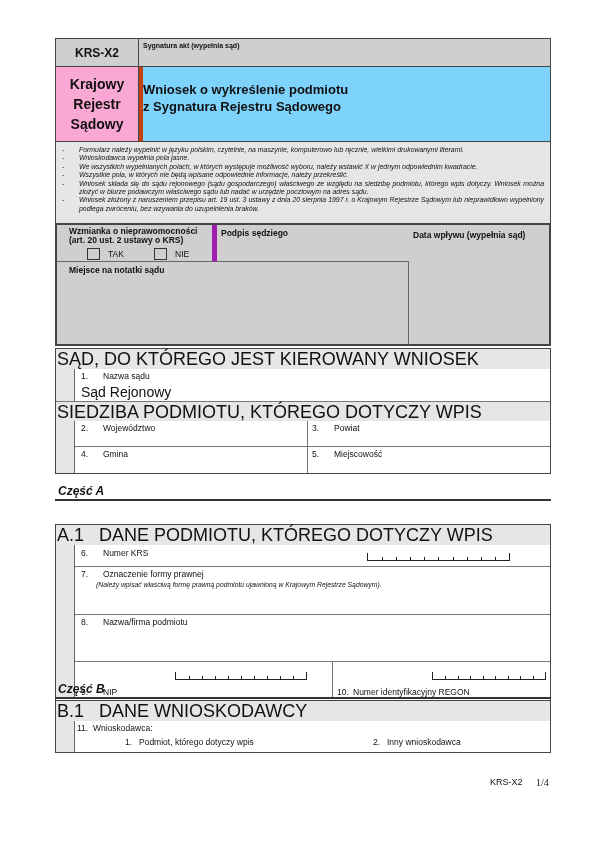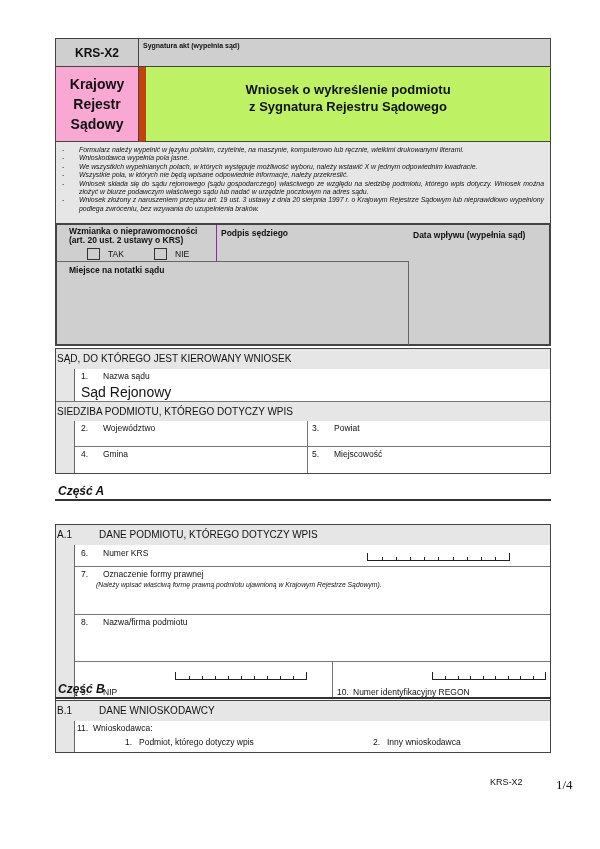--- a/index.html
+++ b/index.html
@@ -5,59 +5,59 @@
   * { box-sizing: border-box; margin: 0; padding: 0; }
   html, body { width: 600px; height: 849px; background: #ffffff; }
   body { position: relative; font-family: "Liberation Sans", sans-serif; color: #111; overflow: hidden; }
 
   .abs { position: absolute; }
 
   
   #hdr-code { left: 55px; top: 38px; width: 84px; height: 29px; border: 1px solid #444; background: #cfcfcf; display:flex; align-items:center; justify-content:center; font-weight: bold; font-size: 12px; }
   #hdr-sig { left: 139px; top: 38px; width: 412px; height: 29px; border: 1px solid #444; border-left: none; background: #cfcfcf; font-size: 7px; font-weight: bold; padding: 3px 0 0 4px; }
   #hdr-krs { left: 55px; top: 67px; width: 84px; height: 75px; border: 1px solid #444; border-top:none; background: #f9a8d4; display:flex; flex-direction:column; align-items:center; justify-content:center; font-weight: bold; font-size: 14px; line-height: 20px; }
-  #hdr-title { left: 139px; top: 67px; width: 412px; height: 75px; border: 1px solid #444; border-top:none; border-left: 7px solid #c2410c; background: #bef264; display:flex; flex-direction:column; align-items:center; padding-top: 14px; font-weight: bold; font-size: 13px; line-height: 17px; }
+  #hdr-title { left: 139px; top: 67px; width: 412px; height: 75px; border: 1px solid #444; border-top:none; border-left: 4px solid #c2410c; background: #7dd3fc; display:flex; flex-direction:column; padding-top: 14px; font-weight: bold; font-size: 13px; line-height: 17px; }
 
   
   #instr { left: 55px; top: 142px; width: 496px; height: 82px; border: 1px solid #444; border-top: none; background: #e6e6e6; padding: 4px 6px 0 6px; font-size: 6.9px; font-style: italic; line-height: 8.4px; }
   #instr .row { display: flex; }
   #instr .dot { width: 17px; flex: none; font-style: normal; }
   #instr .txt { flex: 1; text-align: justify; }
 
   
   #court { left: 55px; top: 224px; width: 496px; height: 122px; border: 2px solid #444; border-top: 1px solid #444; background: #cfcfcf; }
-  #c-wzm { left: 0; top: 0; width: 160px; height: 37px; border-right: 1px solid #a21caf; border-bottom: 1px solid #666; padding: 2px 0 0 12px; font-size: 8.5px; font-weight: bold; line-height: 9px; }
+  #c-wzm { left: 0; top: 0; width: 160px; height: 37px; border-right: 5px solid #a21caf; border-bottom: 1px solid #666; padding: 2px 0 0 12px; font-size: 8.5px; font-weight: bold; line-height: 9px; }
   #c-podpis { left: 160px; top: 0; width: 192px; height: 37px; border-bottom: 1px solid #666; padding: 3px 0 0 4px; font-size: 8.5px; font-weight: bold; }
   #c-notes { left: 0; top: 37px; width: 352px; height: 83px; border-right: 1px solid #666; padding: 3px 0 0 12px; font-size: 8.5px; font-weight: bold; }
   #c-data { left: 352px; top: 0; width: 142px; height: 120px; padding: 5px 0 0 4px; font-size: 8.5px; font-weight: bold; }
   .cb-row { display:flex; align-items:center; margin-top: 3px; font-weight: normal; }
   .cb { width: 13px; height: 12px; border: 1px solid #333; background: #cfcfcf; display:inline-block; }
   .cb-label { margin: 0 0 0 8px; font-size: 8.5px; }
 
   
   .sec { position: absolute; left: 55px; width: 496px; border: 1px solid #444; }
-  .sec-head { background: #e6e6e6; font-size: 10px; padding-left: 1px; height: 20px; line-height: 20px; }
+  .sec-head { background: #e6e6e6; font-size: 18px; padding-left: 1px; height: 20px; line-height: 20px; }
   .field-rows { position: relative; }
   .gutter { position:absolute; left:0; top:0; bottom:0; width: 19px; background:#e6e6e6; border-right: 1px solid #666; }
   .field { position: absolute; background: #fff; font-size: 8.5px; }
   .fnum { display:inline-block; width: 22px; }
   .line { border-top: 1px solid #777; }
   .vline { border-left: 1px solid #777; }
   .value-big { font-size: 14px; }
 
   .part-label { position:absolute; left: 58px; font-size: 12px; font-weight: bold; font-style: italic; }
   .part-rule { position:absolute; left: 55px; width: 496px; height: 0; border-top: 2px solid #333; }
 
   .comb { position:absolute; height: 8px; border-bottom: 1px solid #222; display:flex; }
   .comb span { flex: 1; border-left: 1px solid #222; height: 8px; }
   .comb span:last-child { border-right: 1px solid #222; }
   .comb span + span { }
 
   #footer-code { left: 490px; top: 777px; font-size: 9px; }
-  #footer-page { left: 536px; top: 777px; font-size: 13px; font-family: "Liberation Serif", serif; margin-left: 20px; }
+  #footer-page { left: 536px; top: 777px; font-size: 10px; font-family: "Liberation Serif", serif; }
 </style>
 </head>
 <body>
 
 <div id="hdr-code" class="abs">
     <span>KRS-X2</span>
   </div>
 <div id="hdr-sig" class="abs"><span>Sygnatura akt (wypełnia sąd)</span></div>
 <div id="hdr-krs" class="abs">
   <span>Krajowy</span>

